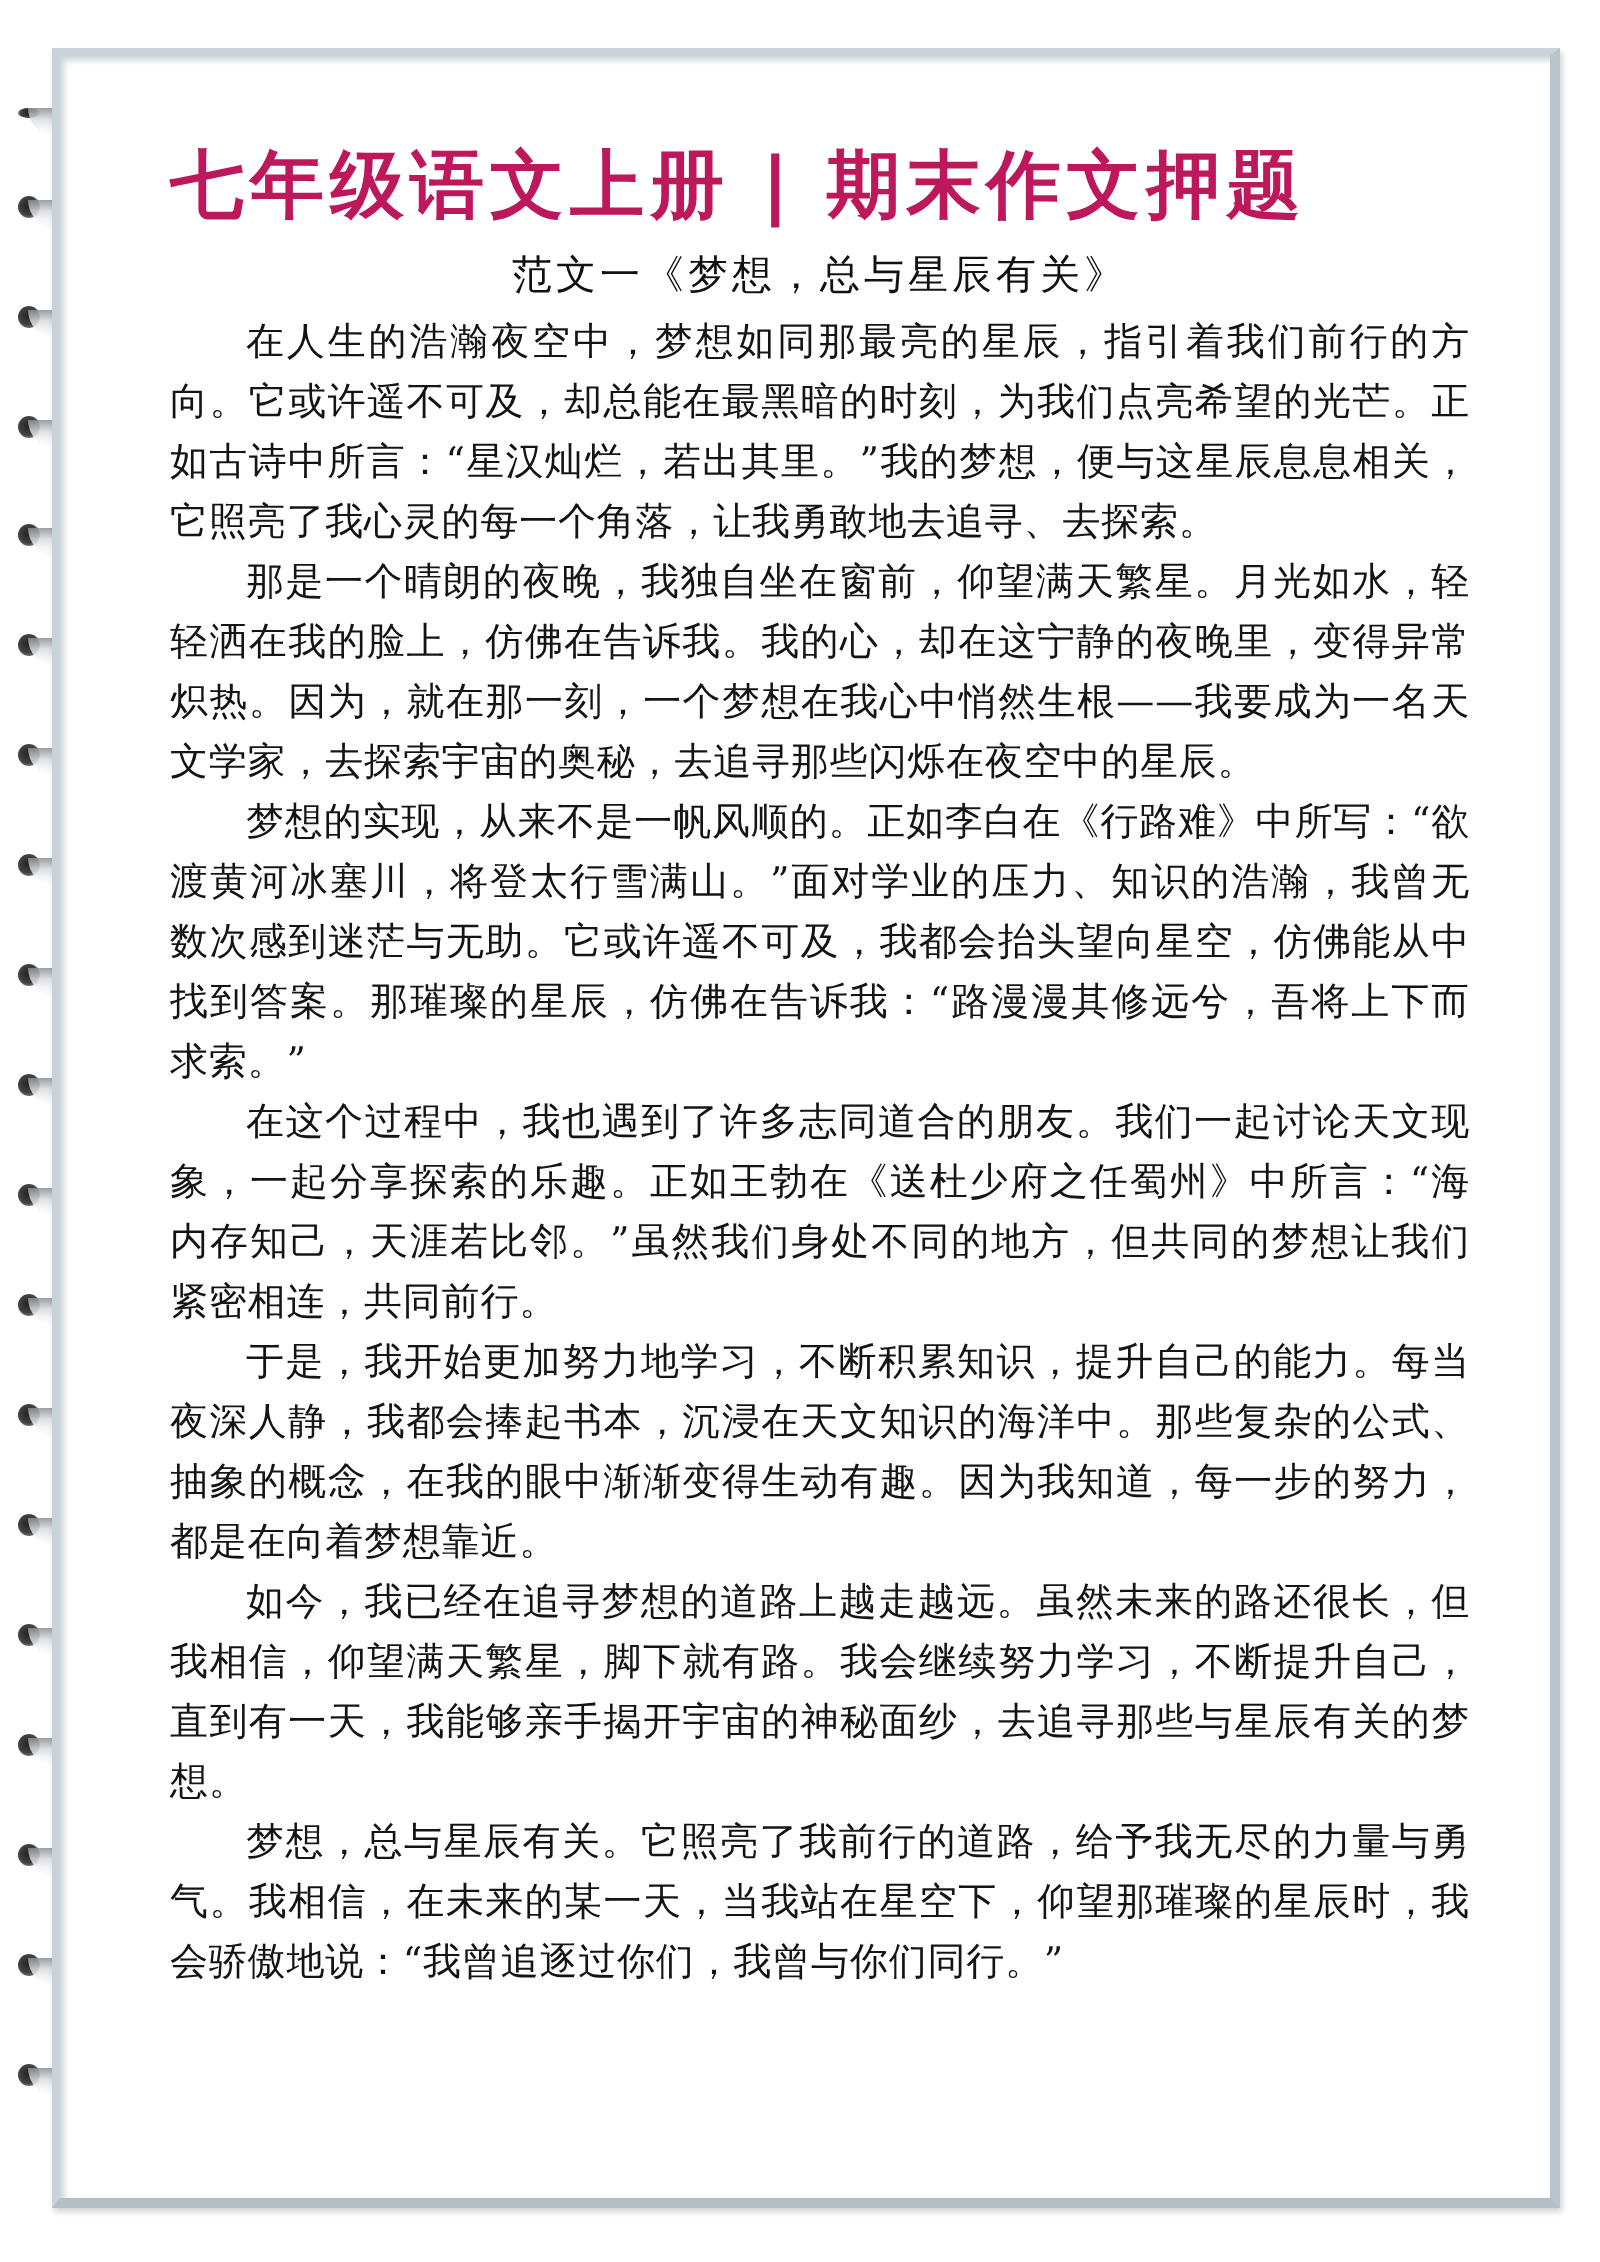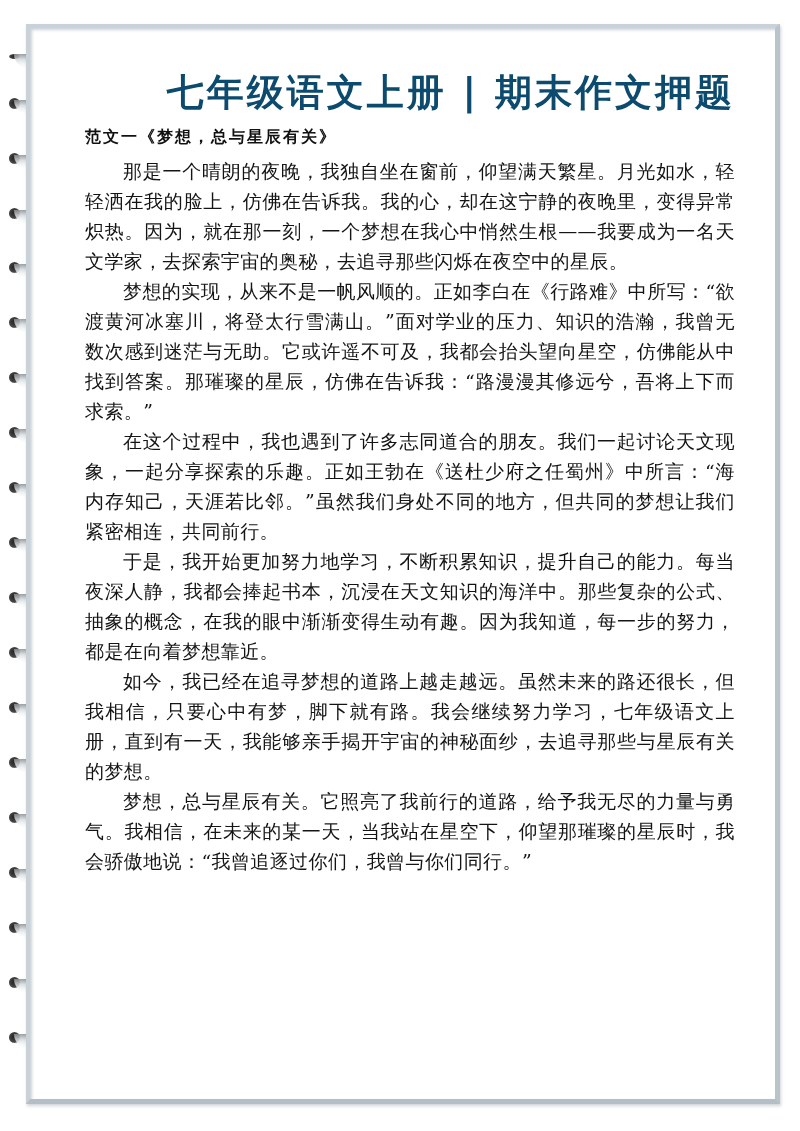--- a/index.html
+++ b/index.html
@@ -70,30 +70,31 @@
     position: absolute;
     left: 85px;
     top: 70px;
     width: 650px;
   }
   .title {
     font-family: "DejaVu Sans", "Liberation Sans", sans-serif;
     font-weight: bold;
     font-size: 37px;
     line-height: 46px;
-    text-align: right;
+    text-align: left;
     letter-spacing: 3px;
-    color: #0c4a6e;
+    color: #be185d;
     margin: 0;
   }
   .subtitle {
     font-family: "DejaVu Sans", "Liberation Sans", sans-serif;
-    font-weight: bold;
-    font-size: 16px;
+    font-weight: normal;
+    font-size: 20px;
     line-height: 30px;
+    text-align: center;
     letter-spacing: 2px;
     margin: 6px 0 4px 0;
     color: #111;
   }
   .essay p {
     margin: 0;
     font-size: 19px;
     line-height: 30px;
     letter-spacing: 0.4px;
     text-indent: 2em;
@@ -201,20 +202,21 @@
       <span class="hole-r"></span>
     </div>
 </div>
 
 <div class="page-frame"></div>
 
 <div class="content">
   <h1 class="title">七年级语文上册 | 期末作文押题</h1>
   <div class="subtitle">范文一《梦想，总与星辰有关》</div>
   <div class="essay">
+    <p>在人生的浩瀚夜空中，梦想如同那最亮的星辰，指引着我们前行的方向。它或许遥不可及，却总能在最黑暗的时刻，为我们点亮希望的光芒。正如古诗中所言：“星汉灿烂，若出其里。”我的梦想，便与这星辰息息相关，它照亮了我心灵的每一个角落，让我勇敢地去追寻、去探索。</p>
     <p>那是一个晴朗的夜晚，我独自坐在窗前，仰望满天繁星。月光如水，轻轻洒在我的脸上，仿佛在告诉我。我的心，却在这宁静的夜晚里，变得异常炽热。因为，就在那一刻，一个梦想在我心中悄然生根——我要成为一名天文学家，去探索宇宙的奥秘，去追寻那些闪烁在夜空中的星辰。</p>
     <p>梦想的实现，从来不是一帆风顺的。正如李白在《行路难》中所写：“欲渡黄河冰塞川，将登太行雪满山。”面对学业的压力、知识的浩瀚，我曾无数次感到迷茫与无助。它或许遥不可及，我都会抬头望向星空，仿佛能从中找到答案。那璀璨的星辰，仿佛在告诉我：“路漫漫其修远兮，吾将上下而求索。”</p>
     <p>在这个过程中，我也遇到了许多志同道合的朋友。我们一起讨论天文现象，一起分享探索的乐趣。正如王勃在《送杜少府之任蜀州》中所言：“海内存知己，天涯若比邻。”虽然我们身处不同的地方，但共同的梦想让我们紧密相连，共同前行。</p>
     <p>于是，我开始更加努力地学习，不断积累知识，提升自己的能力。每当夜深人静，我都会捧起书本，沉浸在天文知识的海洋中。那些复杂的公式、抽象的概念，在我的眼中渐渐变得生动有趣。因为我知道，每一步的努力，都是在向着梦想靠近。</p>
-    <p>如今，我已经在追寻梦想的道路上越走越远。虽然未来的路还很长，但我相信，只要心中有梦，脚下就有路。我会继续努力学习，七年级语文上册，直到有一天，我能够亲手揭开宇宙的神秘面纱，去追寻那些与星辰有关的梦想。</p>
+    <p>如今，我已经在追寻梦想的道路上越走越远。虽然未来的路还很长，但我相信，仰望满天繁星，脚下就有路。我会继续努力学习，不断提升自己，直到有一天，我能够亲手揭开宇宙的神秘面纱，去追寻那些与星辰有关的梦想。</p>
     <p>梦想，总与星辰有关。它照亮了我前行的道路，给予我无尽的力量与勇气。我相信，在未来的某一天，当我站在星空下，仰望那璀璨的星辰时，我会骄傲地说：“我曾追逐过你们，我曾与你们同行。”</p>
   </div>
 </div>
 
 </body></html>

